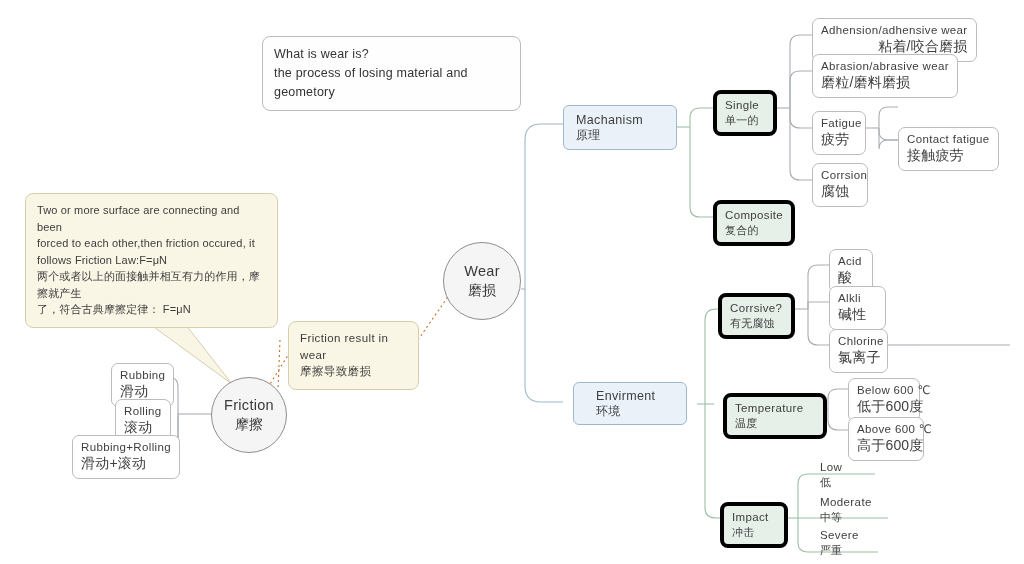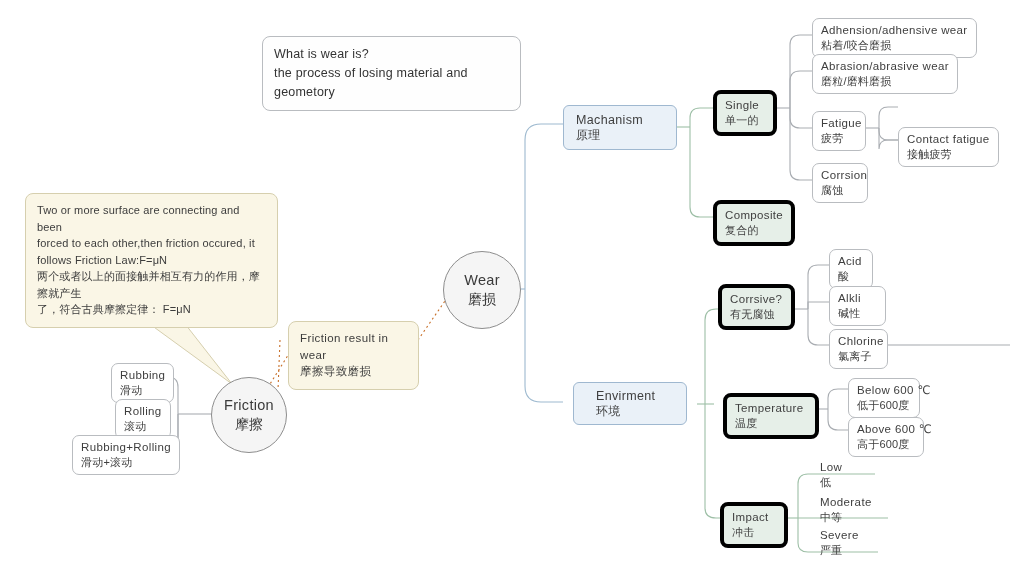--- a/index.html
+++ b/index.html
@@ -37,21 +37,21 @@
     padding: 4px 8px 5px 8px;
     line-height: 1.28;
     white-space: nowrap;
   }
   .node .en {
     font-size: 11.5px;
     letter-spacing: 0.35px;
     color: #3e3e3e;
   }
   .node .zh {
-    font-size: 11px;
+    font-size: 14px;
     color: #3e3e3e;
     letter-spacing: 0.2px;
   }
   
   .circle-node {
     position: absolute;
     border-radius: 50%;
     background: #f5f5f5;
     border: 1px solid #8d8d8d;
     display: flex;
@@ -192,21 +192,21 @@
 forced to each other,then friction occured, it
 follows  Friction  Law:F=μN
 两个或者以上的面接触并相互有力的作用，摩擦就产生
 了，符合古典摩擦定律：  F=μN</div>
 
   <div class="callout cream small" style="left:288px; top:321px; width:131px; white-space:normal;">
     <div>Friction  result  in  wear</div>
     <div>摩擦导致磨损</div>
   </div>
 
-  <div class="circle-node" style="left:443px; top:251px; width:76px; height:76px;">
+  <div class="circle-node" style="left:443px; top:242px; width:76px; height:76px;">
     <div class="en">Wear</div>
     <div class="zh">磨损</div>
   </div>
 
   <div class="circle-node" style="left:211px; top:377px; width:74px; height:74px;">
     <div class="en">Friction</div>
     <div class="zh">摩擦</div>
   </div>
 
   <div class="node" style="left:111px; top:363px;">
@@ -230,21 +230,21 @@
   <div class="node green" style="left:713px; top:90px; width:64px;">
     <div class="en">Single</div>
     <div class="zh">单一的</div>
   </div>
 
   <div class="node green" style="left:713px; top:200px; width:82px;">
     <div class="en">Composite</div>
     <div class="zh">复合的</div>
   </div>
 
-  <div class="node" style="left:812px; top:18px;">
+  <div class="node" style="left:812px; top:18px;text-align:right;">
     <div class="en">Adhension/adhensive  wear</div>
     <div class="zh">粘着/咬合磨损</div>
   </div>
 
   <div class="node" style="left:812px; top:54px;">
     <div class="en">Abrasion/abrasive  wear</div>
     <div class="zh">磨粒/磨料磨损</div>
   </div>
 
   <div class="node" style="left:812px; top:111px; width:54px;">
@@ -261,26 +261,26 @@
   <div class="node" style="left:898px; top:127px;">
     <div class="en">Contact  fatigue</div>
     <div class="zh">接触疲劳</div>
   </div>
 
   <div class="node blue" style="left:573px; top:382px; width:114px; height:43px; padding-top:5px; padding-left:22px;">
     <div class="en">Envirment</div>
     <div class="zh">环境</div>
   </div>
 
-  <div class="node green" style="left:718px; top:284px; width:77px;">
+  <div class="node green" style="left:718px; top:293px; width:77px;">
     <div class="en">Corrsive?</div>
     <div class="zh">有无腐蚀</div>
   </div>
 
-  <div class="node green" style="left:723px; top:393px; width:96px;">
+  <div class="node green" style="left:723px; top:393px; width:104px;">
     <div class="en">Temperature</div>
     <div class="zh">温度</div>
   </div>
 
   <div class="node green" style="left:720px; top:502px; width:68px;">
     <div class="en">Impact</div>
     <div class="zh">冲击</div>
   </div>
 
   <div class="node" style="left:829px; top:249px; width:44px;">

